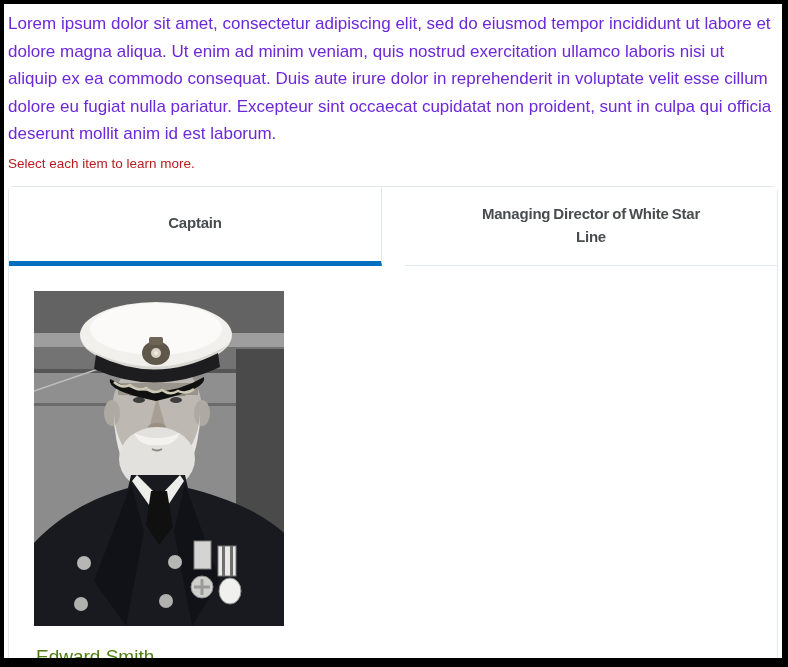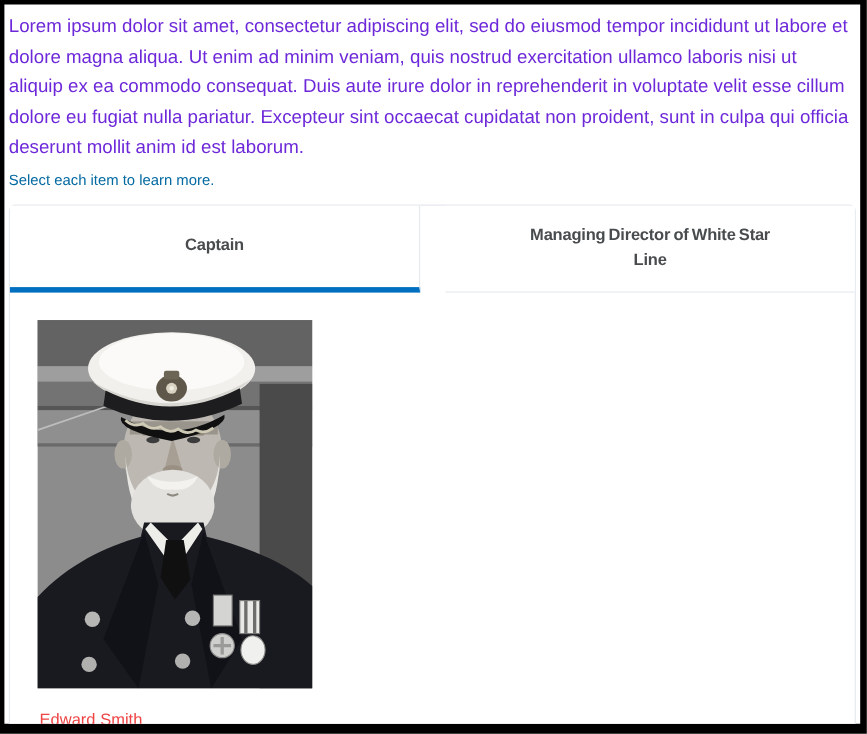--- a/index.html
+++ b/index.html
@@ -19,21 +19,21 @@
   .intro {
     margin: 0;
     font-size: 17px;
     line-height: 1.62;
     color: #6d28d9;
   }
   .instruction {
     margin: 7px 0 0 0;
     font-size: 13.5px;
     line-height: 1.4;
-    color: #0369a1;
+    color: #b91c1c;
   }
 
   .widget {
     margin-top: 12px;
     border: 1px solid #e3e8ee;
     border-radius: 6px;
     background: #fff;
   }
   .tablist { display: flex; gap: 23px; }
   .tab {
@@ -61,22 +61,22 @@
   .tab span { display: inline-block; max-width: 238px; }
 
   .tabpanel { padding: 25px 25px 26px 25px; }
   .photo {
     width: 250px;
     height: 335px;
     display: block;
   }
   .caption {
     margin: 20px 0 0 2px;
-    font-size: 15px;
-    color: #ef4444;
+    font-size: 19px;
+    color: #4d7c0f;
   }
 </style>
 </head>
 <body>
 
 <div class="frame">
 
   <p class="intro">Lorem ipsum dolor sit amet, consectetur adipiscing elit, sed do eiusmod tempor incididunt ut labore et dolore magna aliqua. Ut enim ad minim veniam, quis nostrud exercitation ullamco laboris nisi ut aliquip ex ea commodo consequat. Duis aute irure dolor in reprehenderit in voluptate velit esse cillum dolore eu fugiat nulla pariatur. Excepteur sint occaecat cupidatat non proident, sunt in culpa qui officia deserunt mollit anim id est laborum.</p>
 
   <p class="instruction">Select each item to learn more.</p>

